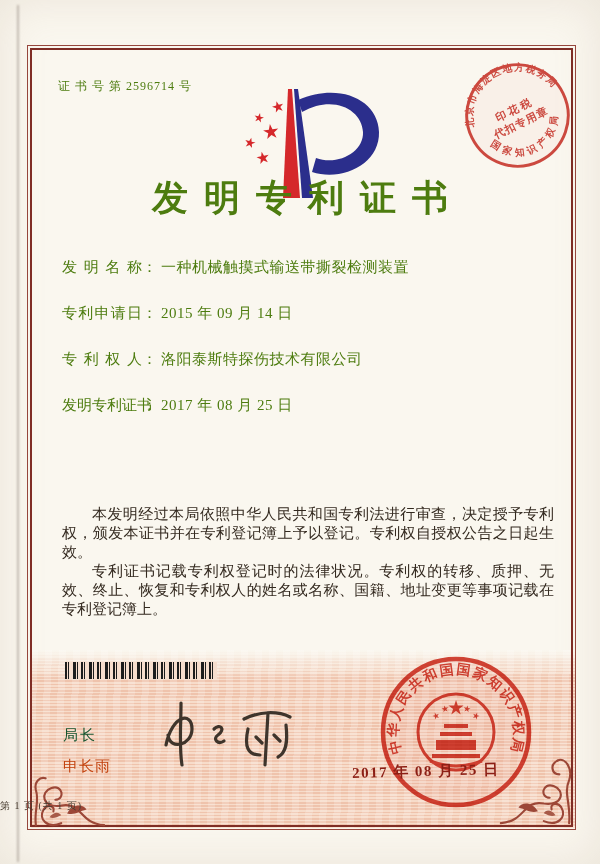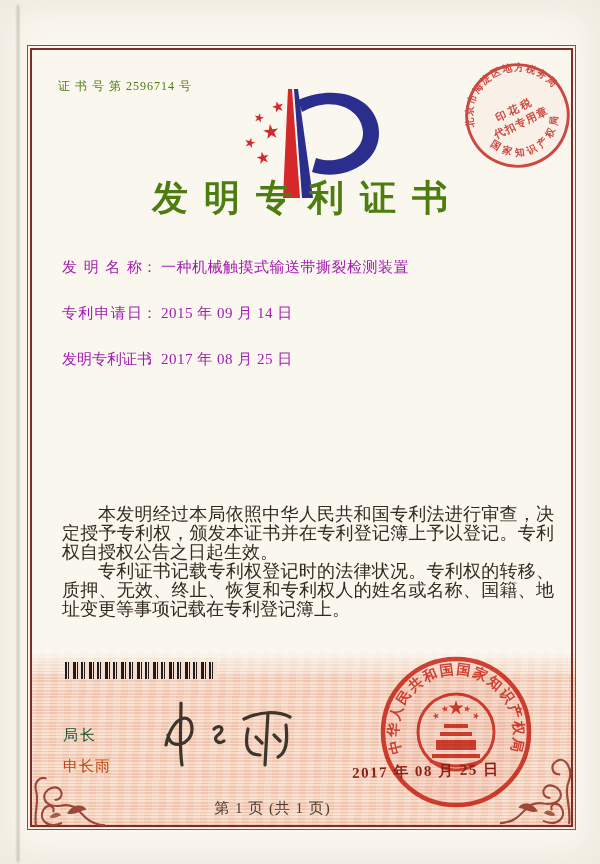--- a/index.html
+++ b/index.html
@@ -24,39 +24,39 @@
     background:linear-gradient(#faf7ef,rgba(250,247,239,0));}
   .band::after{content:"";position:absolute;left:0;top:0;right:0;bottom:0;
     background:repeating-linear-gradient(92deg,rgba(255,255,255,.18) 0 7px,rgba(255,255,255,0) 7px 14px);}
   .cert-no{position:absolute;left:58px;top:78px;z-index:3;font-size:12px;color:#4d7c0f;letter-spacing:1px;}
   .logo{position:absolute;left:232px;top:80px;width:155px;height:122px;z-index:3;}
   .stamp{position:absolute;left:459px;top:57px;width:117px;height:117px;z-index:5;
     mix-blend-mode:multiply;opacity:.9;}
   .title{position:absolute;left:0;top:174px;width:600px;z-index:3;text-align:center;
     font-size:36px;font-weight:bold;color:#4d7c0f;letter-spacing:16px;text-indent:16px;}
   .fields{position:absolute;left:62px;top:256px;width:480px;z-index:3;}
-  .field{font-size:15px;line-height:22px;margin-bottom:24px;color:#a21caf;white-space:nowrap;}
+  .field{font-size:15px;line-height:22px;margin-bottom:24px;color:#4d7c0f;white-space:nowrap;}
   .flabel{display:inline-block;width:80px;text-align:justify;text-align-last:justify;vertical-align:top;}
   .fcolon{display:inline-block;margin-right:4px;}
   .fvalue{letter-spacing:.5px;}
   .paras{position:absolute;left:62px;top:505px;width:492px;z-index:3;}
-  .paras p{margin:0;font-size:18px;line-height:19px;text-align:justify;text-indent:2em;color:#33291f;}
+  .paras p{margin:0;font-size:15px;line-height:19px;text-align:justify;text-indent:2em;color:#33291f;}
   .barcode{position:absolute;left:65px;top:662px;width:152px;height:17px;z-index:3;
     background:repeating-linear-gradient(90deg,
       #1d1d1d 0 2px,#f6ddcd 2px 3px,#1d1d1d 3px 4px,#f6ddcd 4px 8px,
       #1d1d1d 8px 11px,#f6ddcd 11px 12px,#1d1d1d 12px 13px,#f6ddcd 13px 16px);}
   .director-label{position:absolute;left:63px;top:726px;z-index:3;font-size:15px;color:#14532d;letter-spacing:2px;}
   .director-name{position:absolute;left:63px;top:757px;z-index:3;font-size:15px;color:#c2410c;letter-spacing:1px;}
   .signature{position:absolute;left:148px;top:685px;width:185px;height:95px;z-index:4;}
   .seal{position:absolute;left:372px;top:648px;width:168px;height:168px;z-index:4;
     mix-blend-mode:multiply;opacity:.93;}
   .seal-date{position:absolute;left:352px;top:762px;z-index:5;font-size:15px;font-weight:bold;
     color:#8c1f15;letter-spacing:1.5px;transform:rotate(-1.5deg);}
-  .footer{position:absolute;left:0;top:799px;width:545px;z-index:3;text-align:center;
-    font-size:15px;color:#483c30;letter-spacing:1px;}
+  .footer{position:absolute;left:0;top:799px;width:545px;z-index:3;
+    font-size:10px;color:#483c30;letter-spacing:1px;}
   .orn{position:absolute;z-index:3;}
   .orn-left{left:30px;top:751px;width:78px;height:78px;}
   .orn-right{left:497px;top:744px;width:78px;height:85px;transform:scaleX(-1);}
   svg text{font-family:"Liberation Serif","DejaVu Serif",serif;}
 </style>
 </head>
 <body>
 
 <div class="page">
 
@@ -102,20 +102,23 @@
   </svg>
 
   <div class="title">发明专利证书</div>
 
   <div class="fields">
     <div class="field">
       <span class="flabel">发明名称</span><span class="fcolon">：</span><span class="fvalue">一种机械触摸式输送带撕裂检测装置</span>
     </div>
     <div class="field">
       <span class="flabel">专利申请日</span><span class="fcolon">：</span><span class="fvalue">2015 年 09 月 14 日</span>
+    </div>
+    <div class="field">
+      <span class="flabel">专利权人</span><span class="fcolon">：</span><span class="fvalue">洛阳泰斯特探伤技术有限公司</span>
     </div>
     <div class="field">
       <span class="flabel">发明专利证书</span><span class="fcolon">：</span><span class="fvalue">2017 年 08 月 25 日</span>
     </div>
   </div>
 
   <div class="paras">
     <p>本发明经过本局依照中华人民共和国专利法进行审查，决定授予专利权，颁发本证书并在专利登记簿上予以登记。专利权自授权公告之日起生效。</p>
     <p>专利证书记载专利权登记时的法律状况。专利权的转移、质押、无效、终止、恢复和专利权人的姓名或名称、国籍、地址变更等事项记载在专利登记簿上。</p>
   </div>

